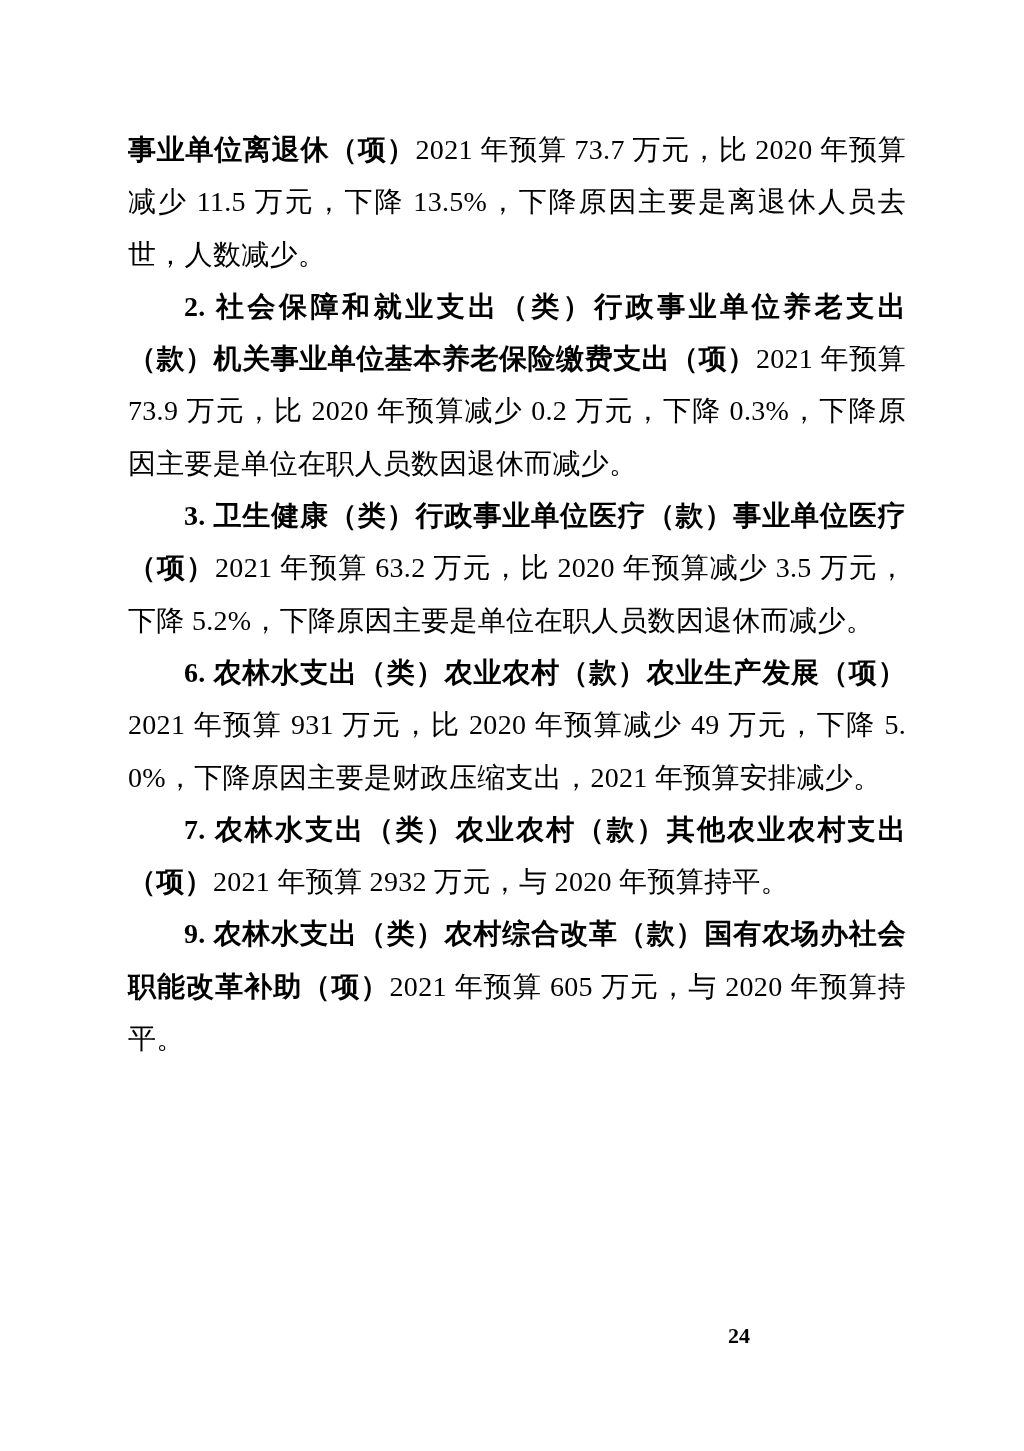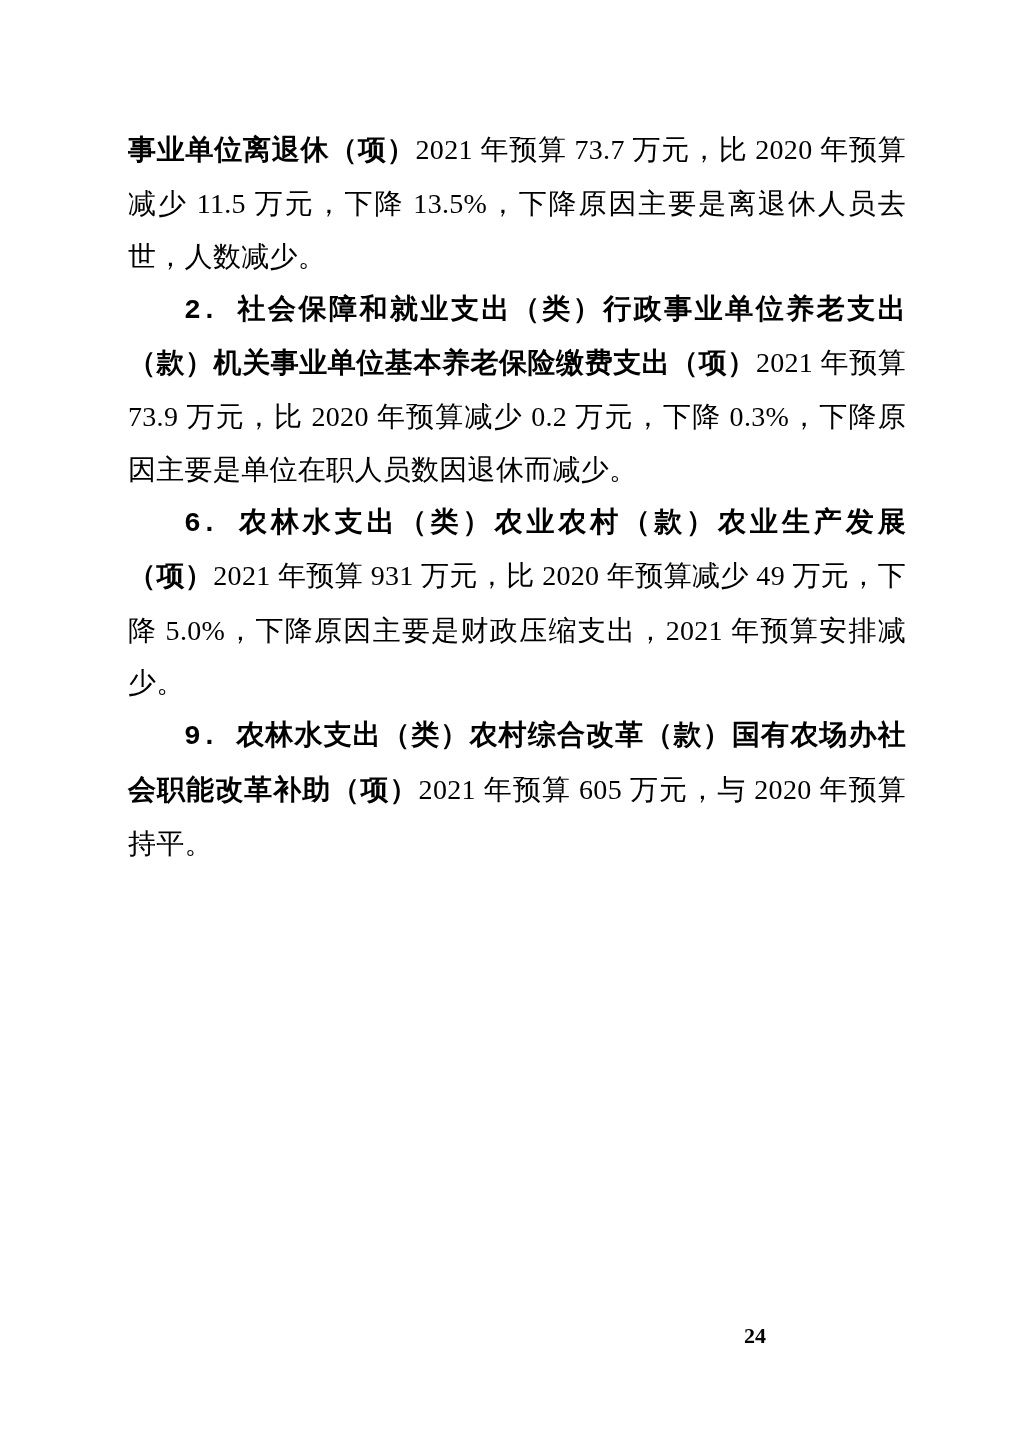--- a/index.html
+++ b/index.html
@@ -30,42 +30,43 @@
     text-align: justify;
     text-justify: inter-ideograph;
     letter-spacing: 0.3px;
     word-break: break-all;
   }
   .para.indent {
     text-indent: 56px;
   }
   .para .lead {
     font-weight: bold;
-    font-family: Liberation Mono, monospace;
   }
   .page-num {
     position: absolute;
-    left: 744px;
+    left: 728px;
     top: 1322px;
     font-size: 22px;
     font-weight: bold;
     line-height: 28px;
   }
 </style>
 </head>
 <body>
 
 <div class="page">
   <div class="content" id="paragraphs">
   <p class="para"><span class="lead">事业单位离退休（项）</span><span class="body-text">2021 年预算 73.7 万元，比 2020 年预算减少 11.5 万元，下降 13.5%，下降原因主要是离退休人员去世，人数减少。</span></p>
 
   <p class="para indent"><span class="lead">2. 社会保障和就业支出（类）行政事业单位养老支出（款）机关事业单位基本养老保险缴费支出（项）</span><span class="body-text">2021 年预算 73.9 万元，比 2020 年预算减少 0.2 万元，下降 0.3%，下降原因主要是单位在职人员数因退休而减少。</span></p>
 
+  <p class="para indent"><span class="lead">3. 卫生健康（类）行政事业单位医疗（款）事业单位医疗（项）</span><span class="body-text">2021 年预算 63.2 万元，比 2020 年预算减少 3.5 万元，下降 5.2%，下降原因主要是单位在职人员数因退休而减少。</span></p>
 
 
 
   <p class="para indent"><span class="lead">6. 农林水支出（类）农业农村（款）农业生产发展（项）</span><span class="body-text">2021 年预算 931 万元，比 2020 年预算减少 49 万元，下降 5.0%，下降原因主要是财政压缩支出，2021 年预算安排减少。</span></p>
 
+  <p class="para indent"><span class="lead">7. 农林水支出（类）农业农村（款）其他农业农村支出（项）</span><span class="body-text">2021 年预算 2932 万元，与 2020 年预算持平。</span></p>
 
   <p class="para indent"><span class="lead">9. 农林水支出（类）农村综合改革（款）国有农场办社会职能改革补助（项）</span><span class="body-text">2021 年预算 605 万元，与 2020 年预算持平。</span></p>
 </div>
   <div class="page-num">24</div>
 </div>
 
 </body></html>

